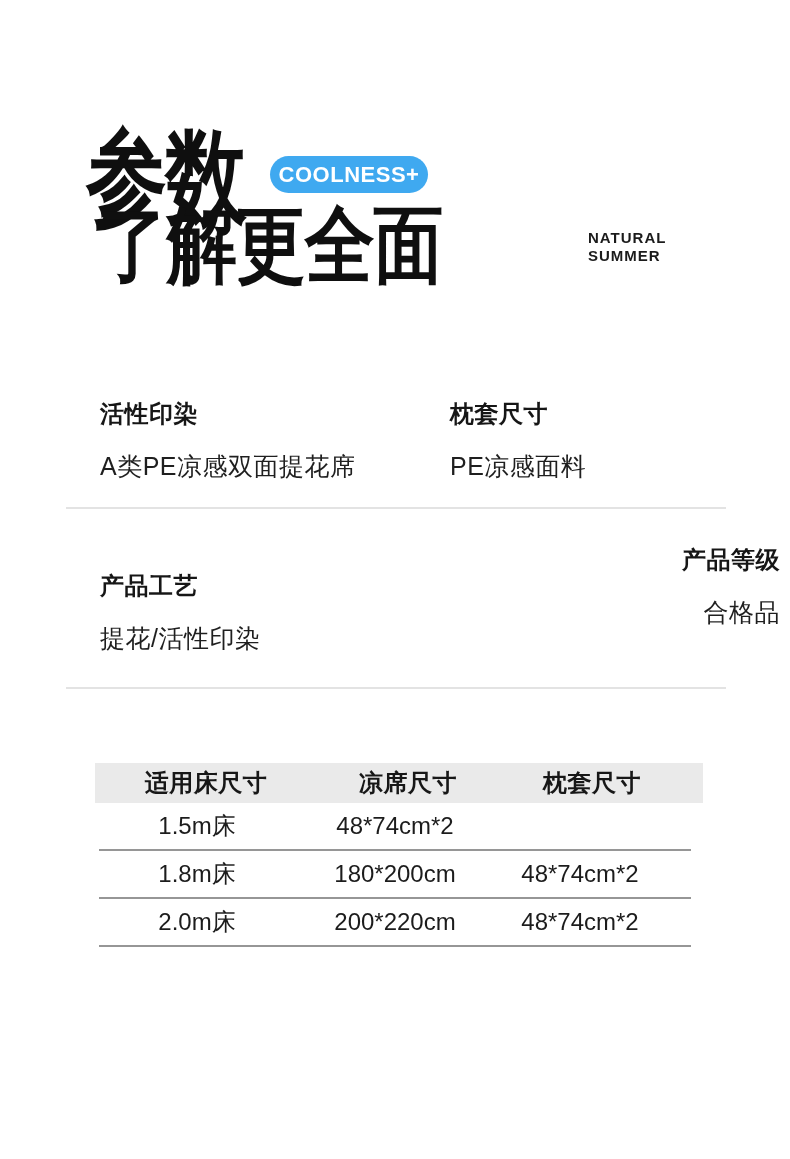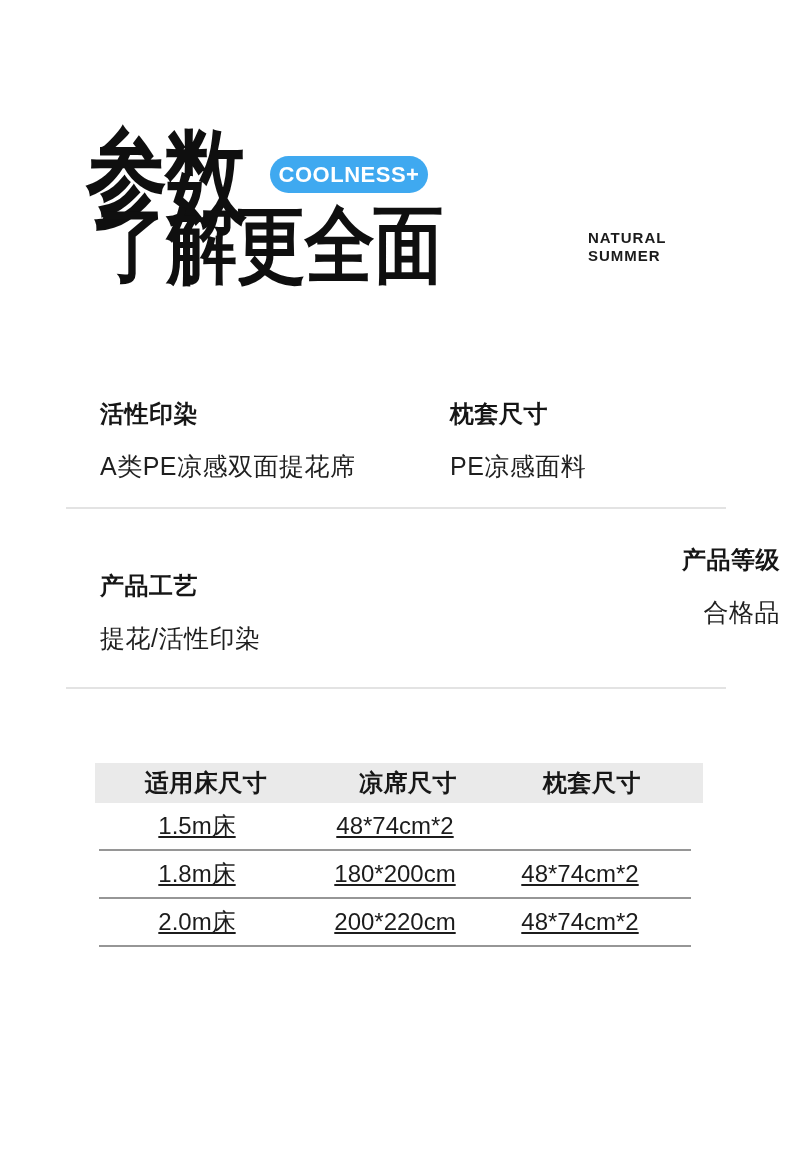--- a/index.html
+++ b/index.html
@@ -127,21 +127,20 @@
     grid-template-columns: 196px 200px 196px;
     height: 48px;
     align-items: center;
     border-bottom: 2px solid #969696;
   }
   .table-row .td {
     text-align: center;
     font-size: 24px;
     font-weight: 400;
     color: #1c1c1c;
-    text-decoration: underline;
   }
   .table-row .td:nth-child(3) { padding-right: 26px; }
 </style>
 </head>
 <body>
 
 <div class="canvas">
 
   <div class="main-title">参数</div>
   <div class="coolness-badge">

